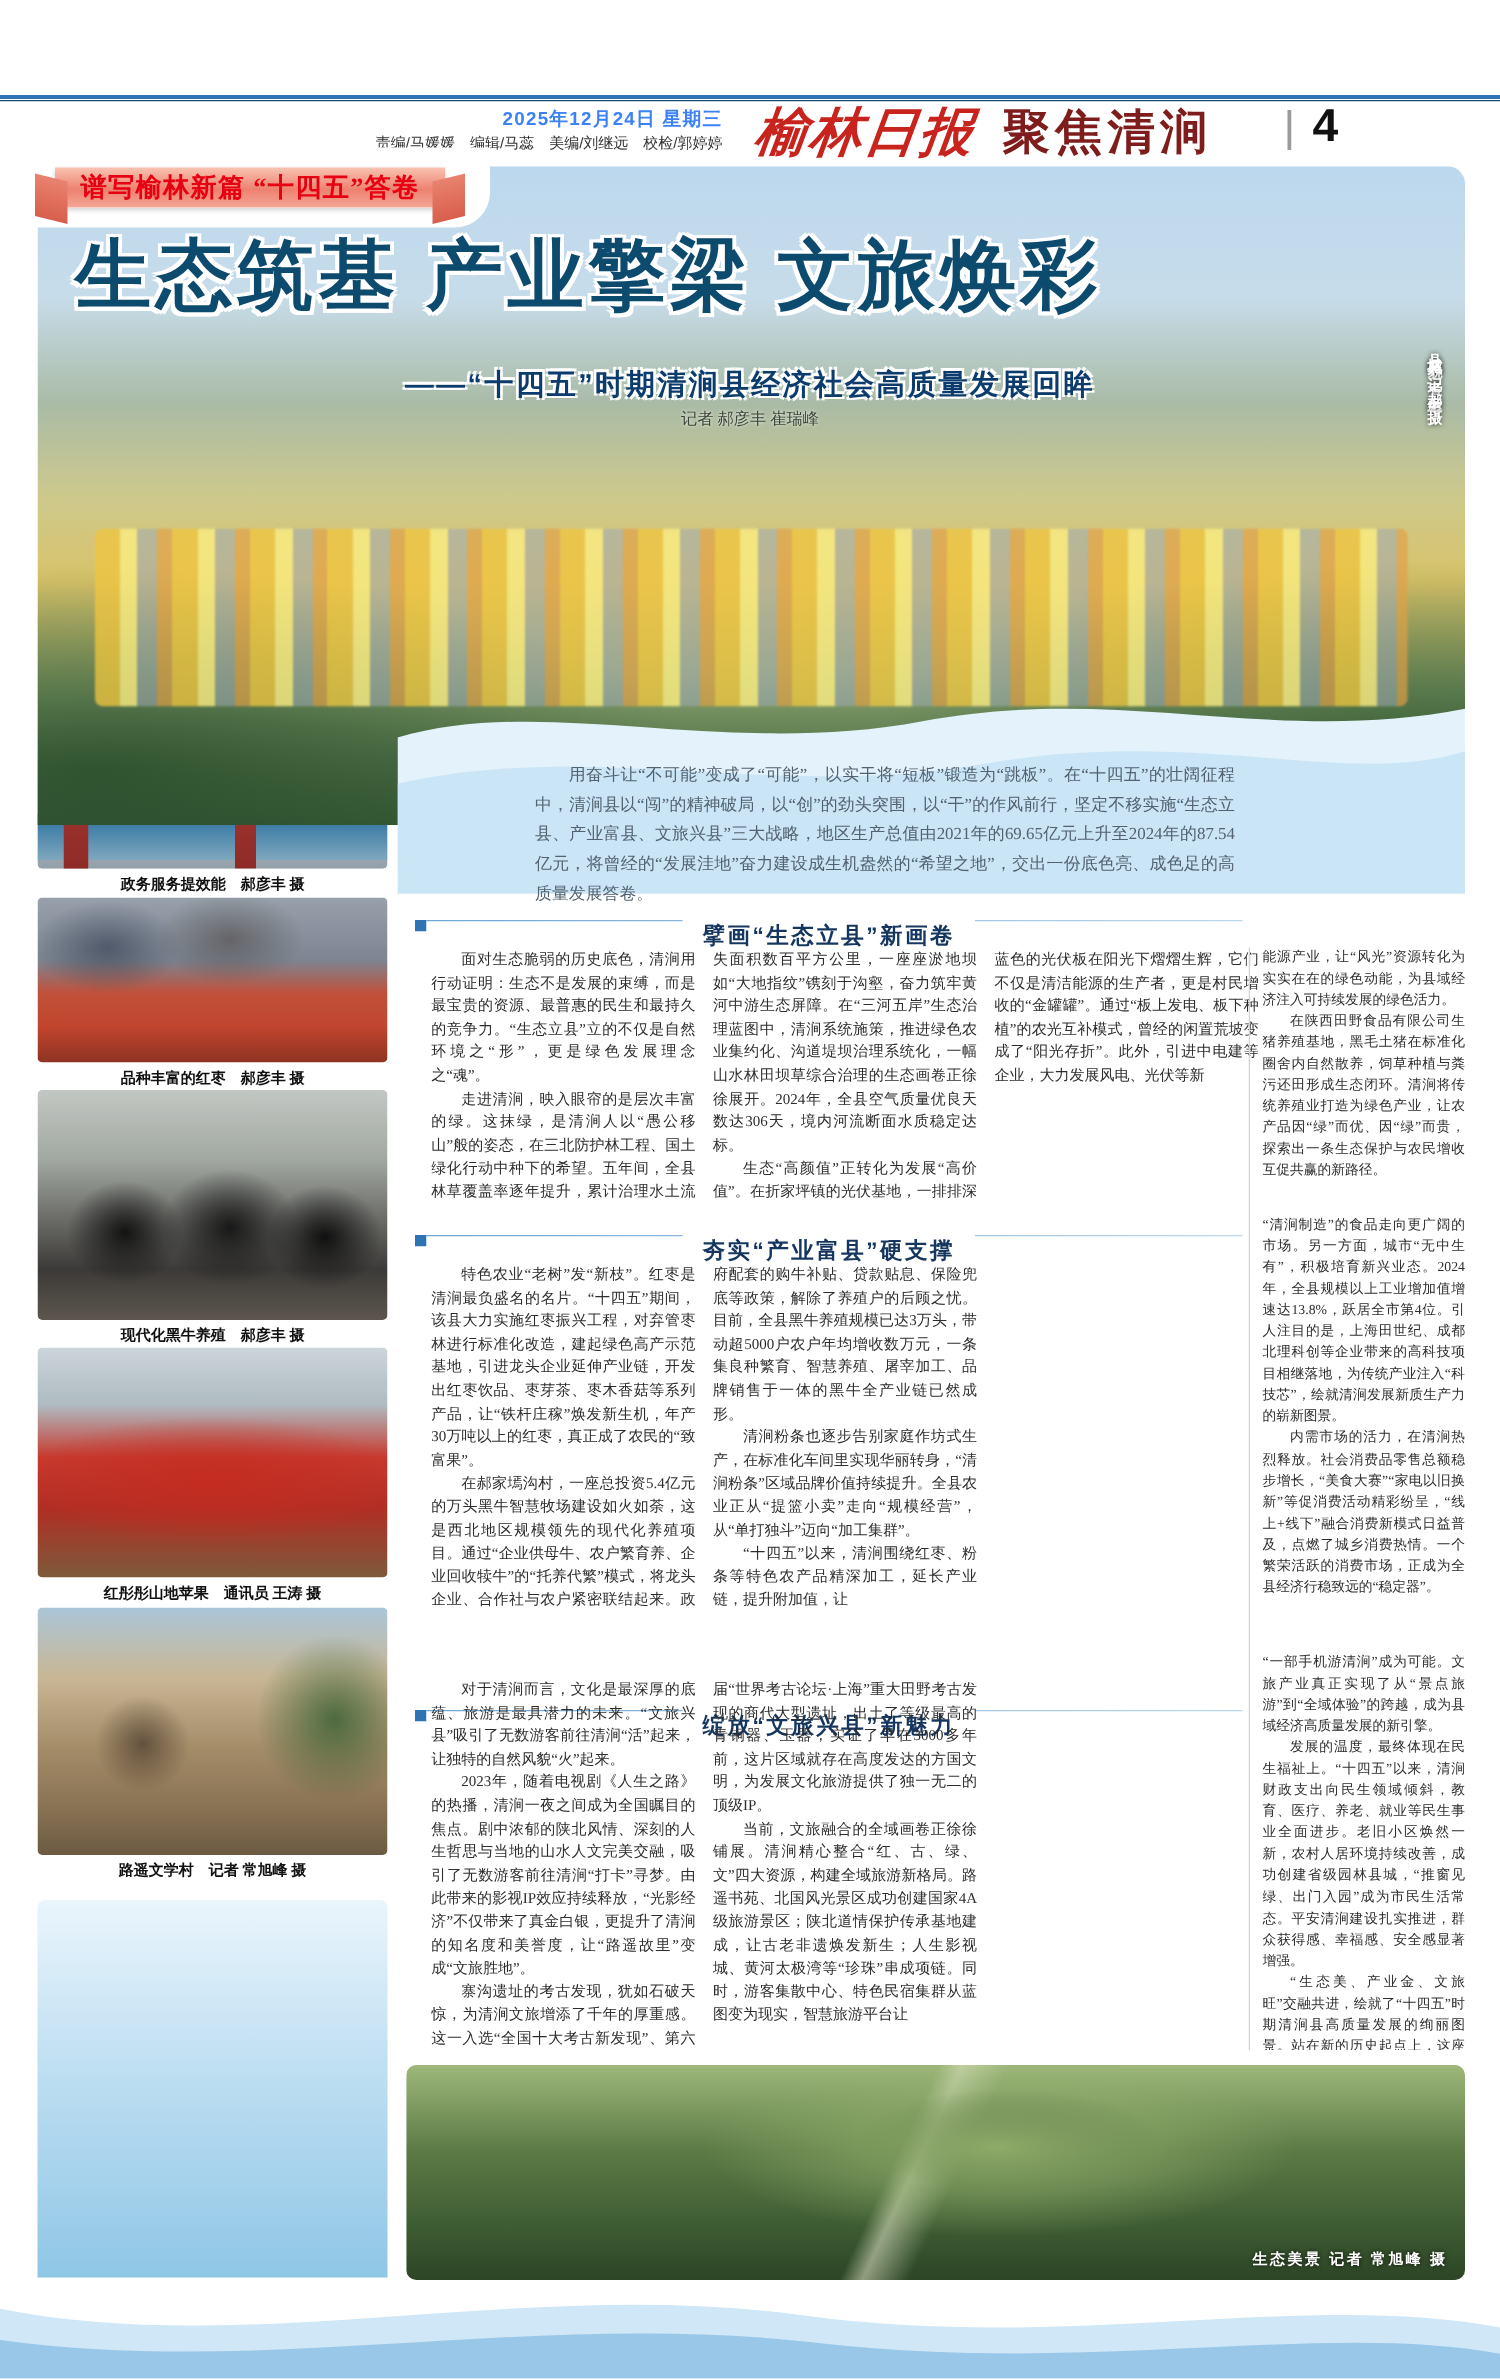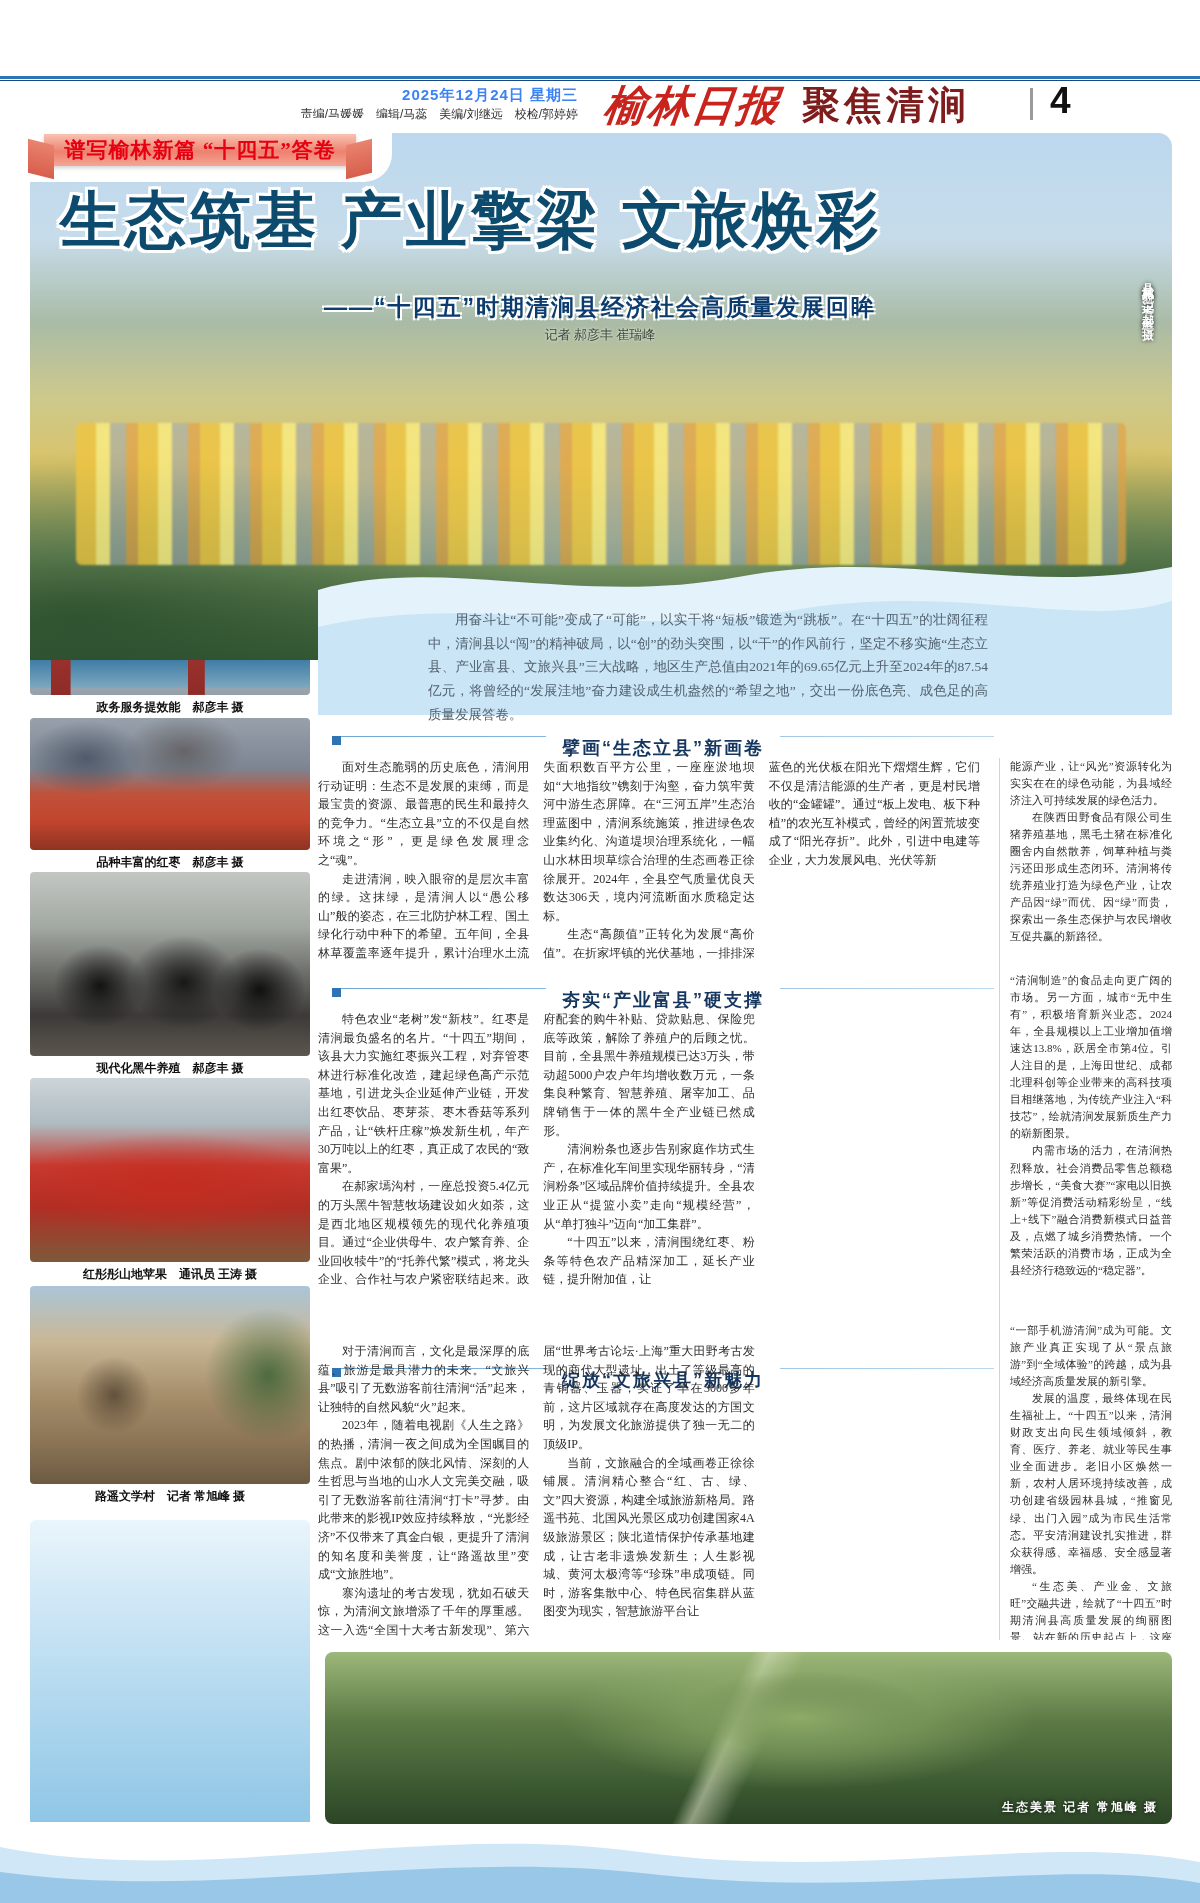--- a/index.html
+++ b/index.html
@@ -105,21 +105,21 @@
     background:linear-gradient(180deg,#eaf5fc 0%,#c3e1f3 40%,#8fc6e6 100%); }
 
   
   .sec-h { position:absolute; left:332px; width:662px; height:18px; display:flex; }
   .sec-h .sq { width:9px; height:9px; background:#2e74b5; flex:0 0 auto; }
   .sec-h .line { flex:1; height:1px; background:linear-gradient(90deg,#6ea7d6,#bcd7ec); }
   .sec-h .t { position:absolute; left:50%; transform:translateX(-50%); background:#fff; padding:0 16px;
     font:bold 18px "Liberation Sans",sans-serif; color:#15365f; letter-spacing:2px; white-space:nowrap; }
   .h1{ top:736px; } .h2{ top:988px; } .h3{ top:1320px;margin-top:48px; }
 
-  .sec-text { position:absolute; left:318px; width:662px; overflow:hidden;
+  .sec-text { position:absolute; left:345px; width:662px; overflow:hidden;
     column-count:3; column-gap:14px; column-fill:auto;
     font-size:12px; line-height:1.55; text-align:justify; color:#2d2d2d; }
   .sec-text p { text-indent:2em; }
   .t1{ top:758px; height:220px; } .t2{ top:1010px; height:292px; } .t3{ top:1342px; height:298px; }
 
   .vrule { position:absolute; left:999px; top:758px; width:1px; height:882px; background:#c3d7e6; }
 
   .side { position:absolute; left:1010px; width:162px; overflow:hidden;
     font-size:11px; line-height:1.55; text-align:justify; color:#2d2d2d; }
   .side p { text-indent:2em; }

